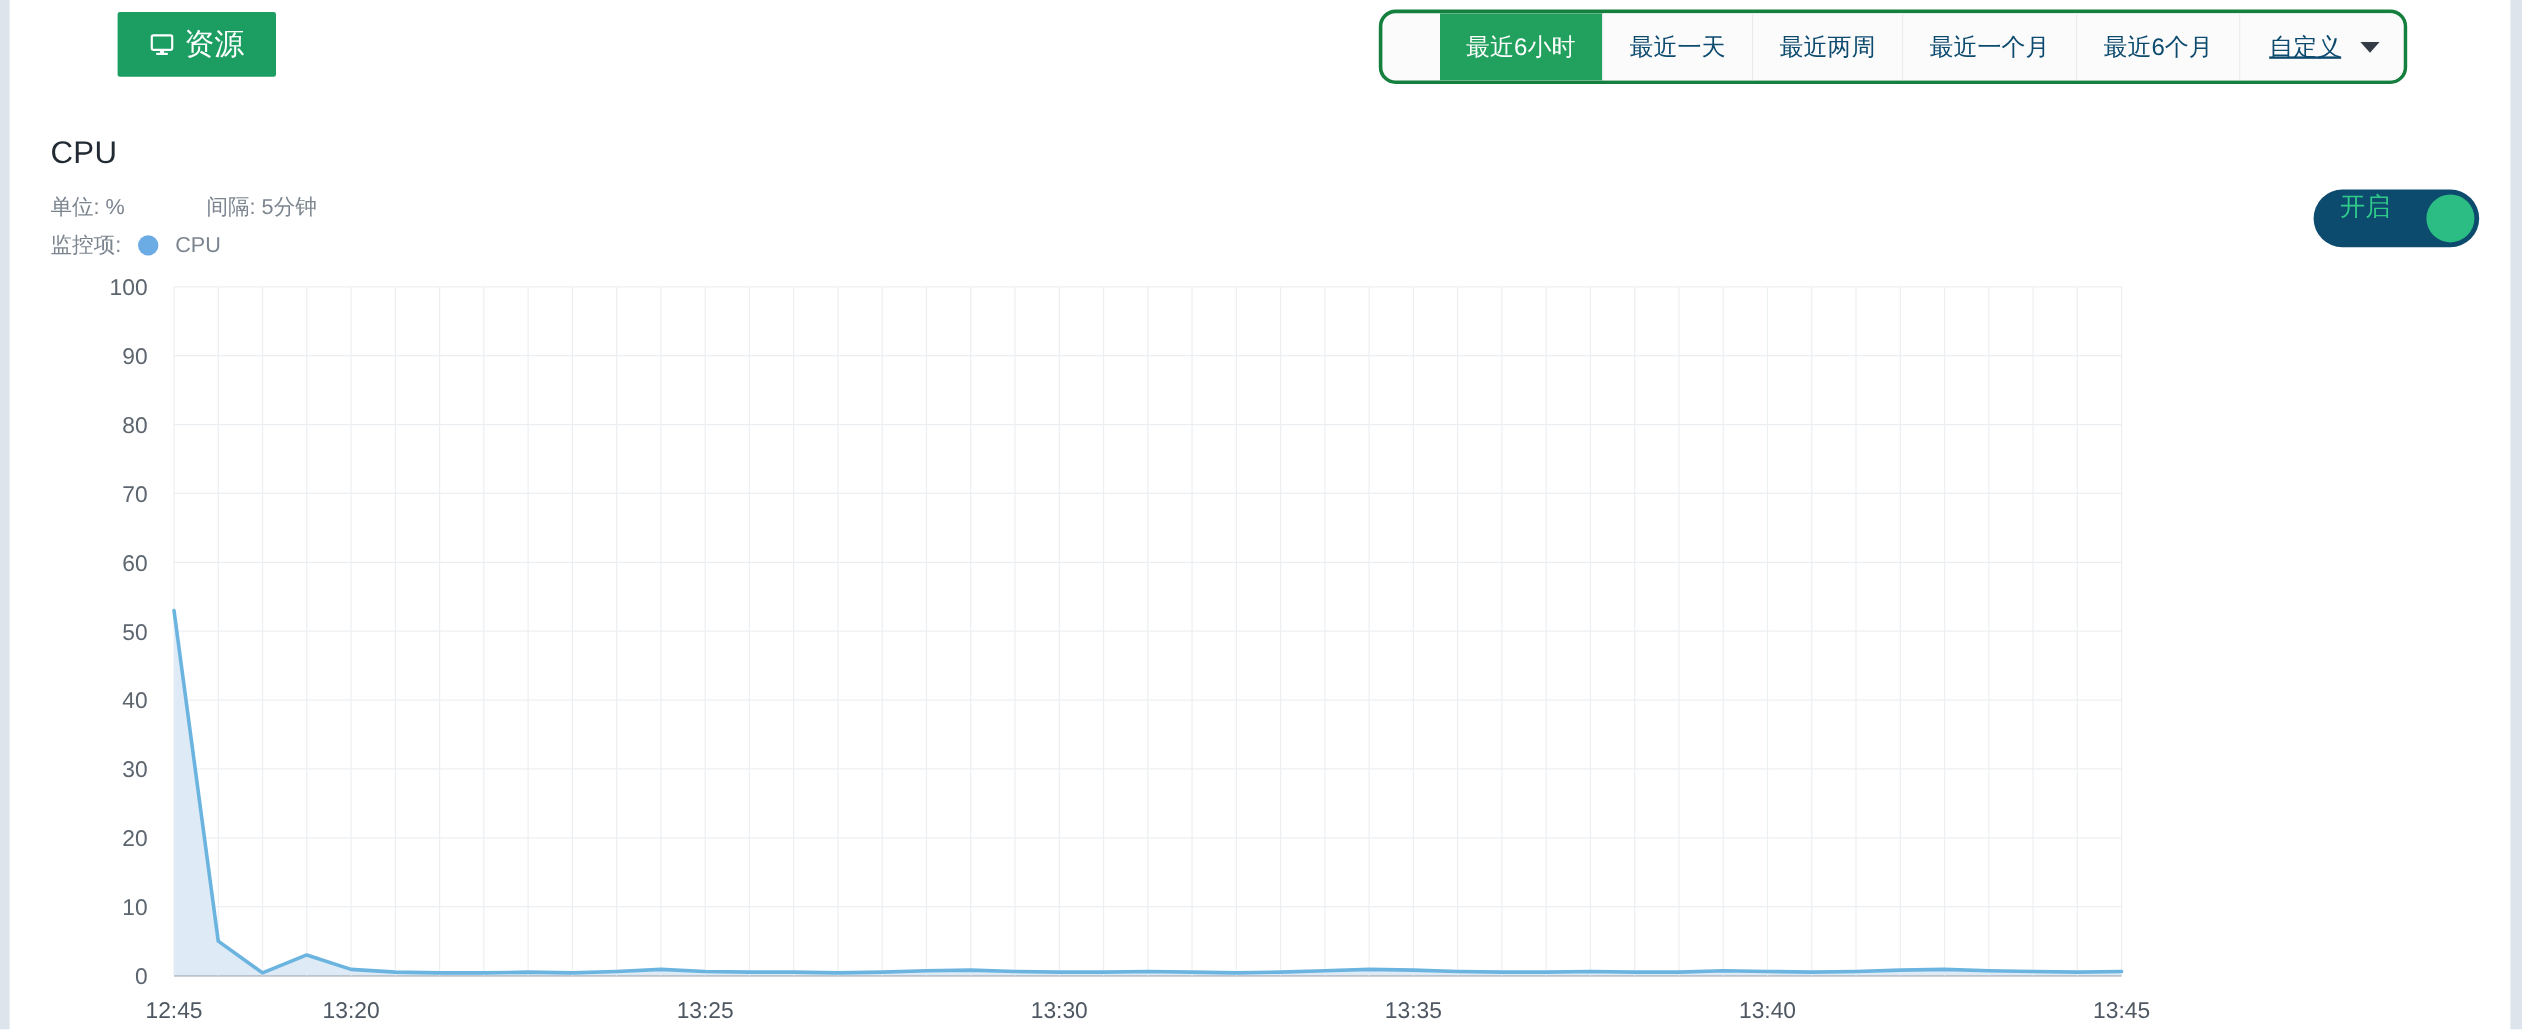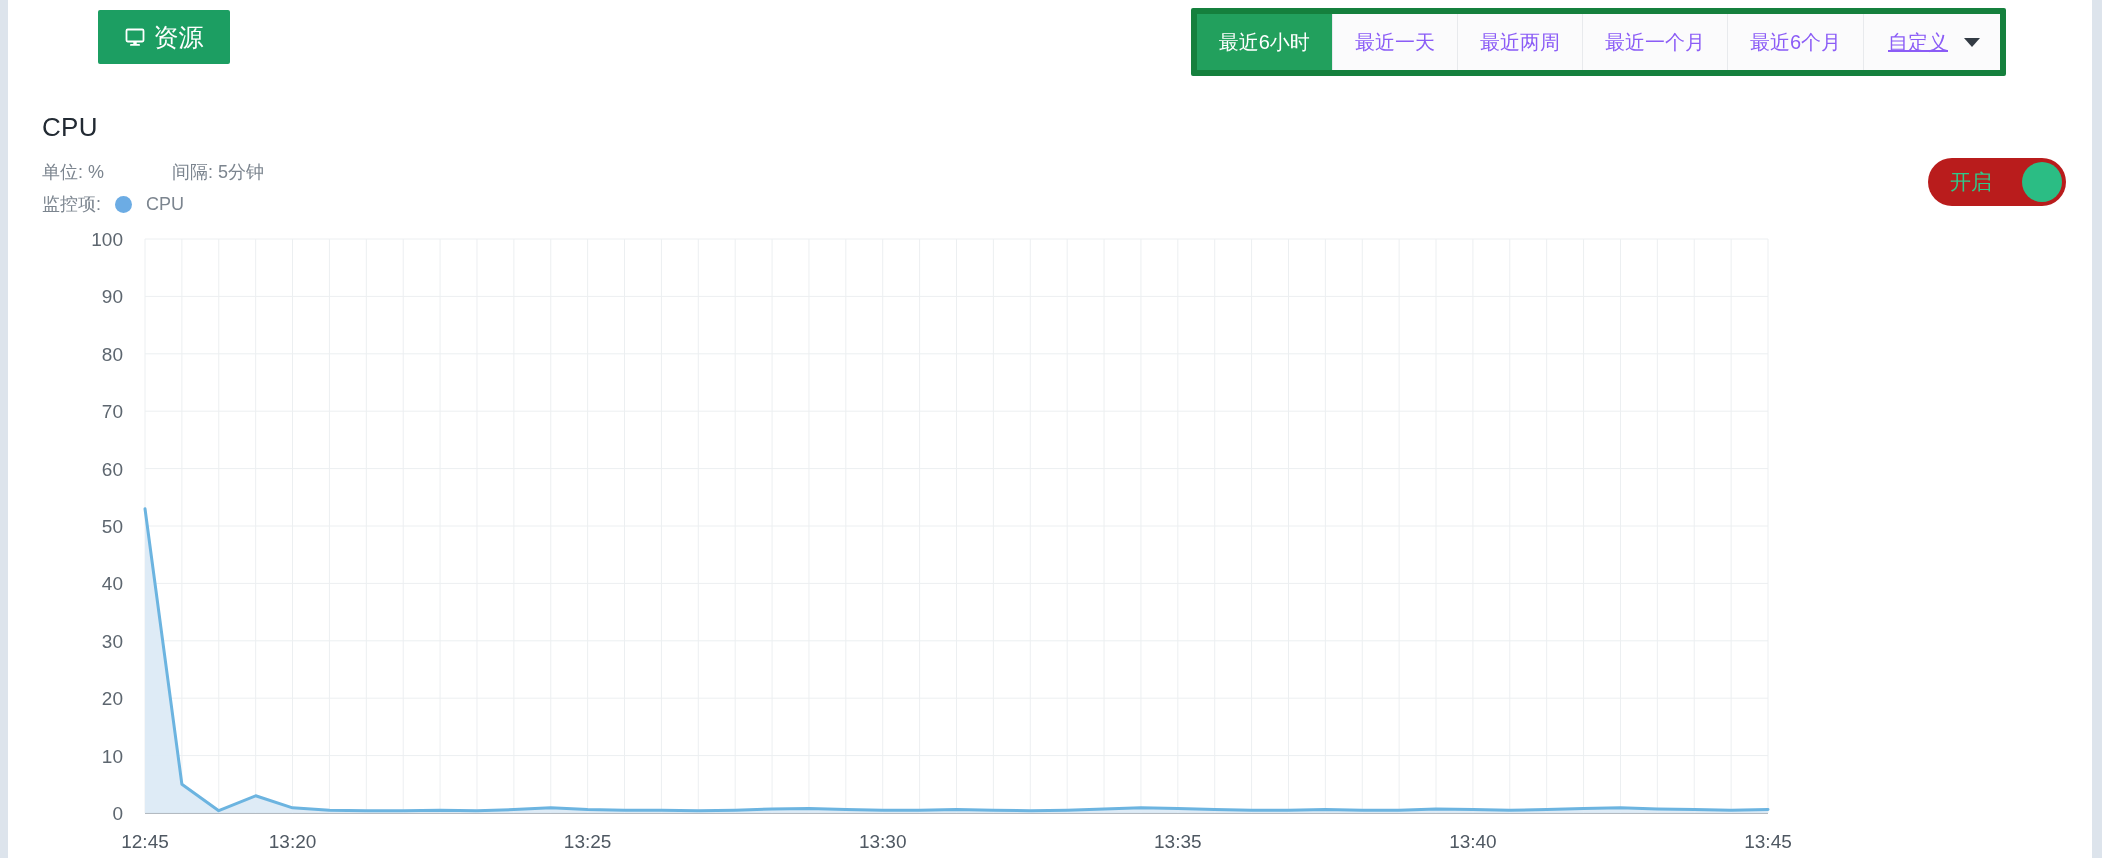--- a/index.html
+++ b/index.html
@@ -61,32 +61,33 @@
     align-items: center; justify-content: center;
   }
   .resource-btn .label { font-size: 25px; line-height: 1; }
 
   
   .tabs {
     position: absolute;
     right: 86px; top: 8px;
     height: 56px;
     display: flex;
-    border: 6px solid #15803d;
-    border-radius: 2px;
+    border: 3px solid #15803d;
+    border-radius: 14px;
     background: #fbfbfc;
     overflow: hidden;
+    padding-left: 48px;
   }
   .tab {
     display: flex;
     align-items: center;
     justify-content: center;
     padding: 0 22px;
     font-size: 20px;
-    color: #8b5cf6;
+    color: #0c4a6e;
     background: #fbfbfc;
     border-right: 1px solid #e8eaed;
     cursor: pointer;
     white-space: nowrap;
     user-select: none;
   }
   .tab:last-child { border-right: none; }
   .tab.active {
     background: #22a05d;
     color: #ffffff;
@@ -135,24 +136,24 @@
     background: #6cace4;
     display: inline-block;
   }
   .legend-name { color: #7c858f; font-size: 18px; }
 
   
   .toggle {
     position: absolute;
     left: 1928px; top: 158px;
     width: 138px; height: 48px;
-    background: #b91c1c;
+    background: #0c4a6e;
     border-radius: 24px;
     display: flex;
-    align-items: center;
+    align-items: flex-start;
     justify-content: flex-start;
     cursor: pointer;
     user-select: none;
   }
   .toggle .t-label {
     color: #2fc98a;
     font-size: 21px;
     margin-left: 22px;
   }
   .toggle .knob {

